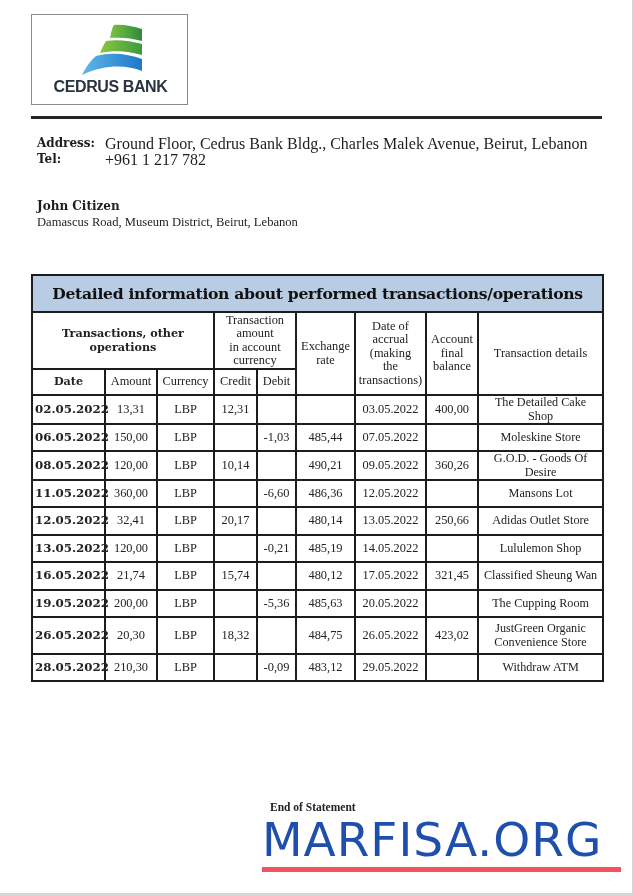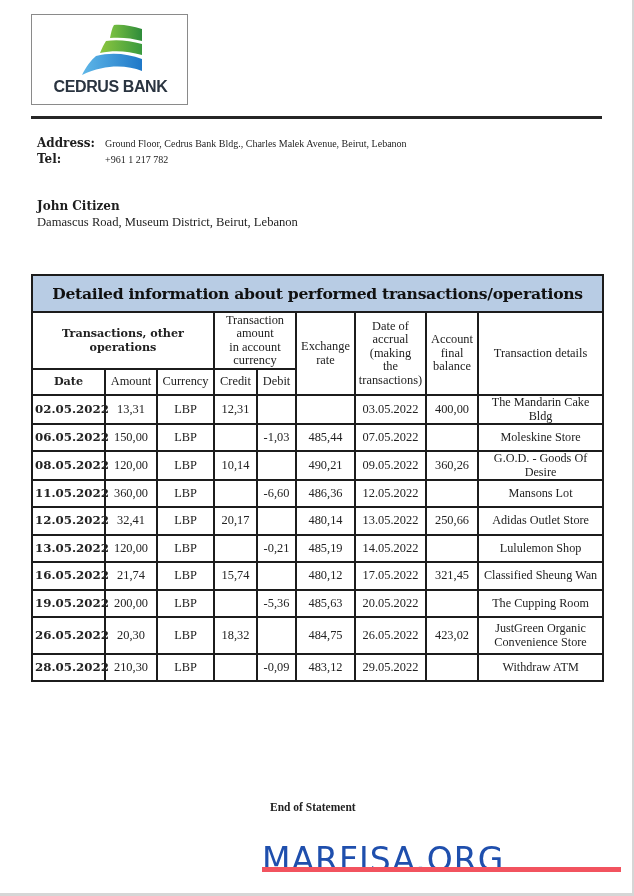--- a/index.html
+++ b/index.html
@@ -10,36 +10,36 @@
 
   .logo-box { position: absolute; left: 31px; top: 14px; width: 157px; height: 91px; border: 1px solid #8a8a8a; background: #fff; }
   .logo-mark { position: absolute; left: 44px; top: 8px; width: 72px; height: 56px; }
   .logo-text { position: absolute; left: 0; width: 157px; top: 63px; text-align: center; font-family: "Liberation Sans", sans-serif; font-size: 16px; letter-spacing: -0.4px; color: #2a3440; font-weight: bold; }
 
   .header-rule { position: absolute; left: 31px; top: 116px; width: 571px; height: 3px; background: #262626; }
 
   .info-block { position: absolute; left: 37px; top: 136px; font-size: 12px; line-height: 15.5px; }
   .info-row { display: flex; }
   .info-label { width: 68px; font-weight: bold; }
-  .info-value { font-family: "Liberation Serif", serif; font-size: 10px; }
+  .info-value { font-family: "Liberation Serif", serif; font-size: 16px; }
 
   .customer { position: absolute; left: 37px; top: 199px; font-size: 12px; line-height: 15.5px; }
   .customer-name { font-weight: bold; }
   .customer-addr { font-family: "Liberation Serif", serif; font-size: 12.6px; }
 
   table.tx { position: absolute; left: 31px; top: 274px; width: 571px; border-collapse: collapse; table-layout: fixed; font-family: "Liberation Serif", serif; font-size: 12.4px; color: #222; }
   table.tx td, table.tx th { border: 2px solid #1c1c1c; text-align: center; vertical-align: middle; padding: 0 2px; line-height: 13.5px; font-weight: normal; }
   table.tx .title-cell { background: #b8cce4; height: 37px; font-family: "DejaVu Serif", serif; font-weight: bold; font-size: 15.6px; letter-spacing: -0.3px; color: #111; }
   table.tx .hdr-bold { font-weight: bold; font-family: "DejaVu Serif", serif; font-size: 11.2px; }
   table.tx .date-cell { font-weight: bold; font-family: "DejaVu Serif", serif; font-size: 11.8px; }
   table.tx .details { font-size: 12.2px; line-height: 13.5px; }
 
   .end-note { position: absolute; left: 270px; top: 801px; font-family: "Liberation Serif", serif; font-weight: bold; font-size: 11.5px; color: #222; }
   .watermark { position: absolute; left: 262px; top: 814px; width: 360px; height: 56px; }
-  .watermark-text { position: absolute; left: 0; top: 0; font-family: "DejaVu Sans", sans-serif; font-size: 33px; letter-spacing: 1px; color: #1f4fad; line-height: 52px; white-space: nowrap; margin-top: 20px; }
+  .watermark-text { position: absolute; left: 0; top: 0; font-family: "DejaVu Sans", sans-serif; font-size: 47px; letter-spacing: 1px; color: #1f4fad; line-height: 52px; white-space: nowrap; }
   .watermark-bar { position: absolute; left: 0; top: 53px; width: 359px; height: 5px; background: #f2535f; }
 </style>
 </head>
 <body>
 
 <div class="page-edge-right"></div>
 <div class="page-edge-bottom"></div>
 
 <div class="logo-box">
   <svg class="logo-mark" viewBox="0 0 72 56">
@@ -135,21 +135,21 @@
   <tbody id="tx-body">
       <tr style="height: 28px;">
         <td class="date-cell">02.05.2022</td>
         <td>13,31</td>
         <td>LBP</td>
         <td>12,31</td>
         <td></td>
         <td></td>
         <td>03.05.2022</td>
         <td>400,00</td>
-        <td class="details">The Mandarin Cake Bldg</td>
+        <td class="details">The Detailed Cake Shop</td>
       </tr>
       <tr style="height: 27px;">
         <td class="date-cell">06.05.2022</td>
         <td>150,00</td>
         <td>LBP</td>
         <td></td>
         <td>-1,03</td>
         <td>485,44</td>
         <td>07.05.2022</td>
         <td></td>

